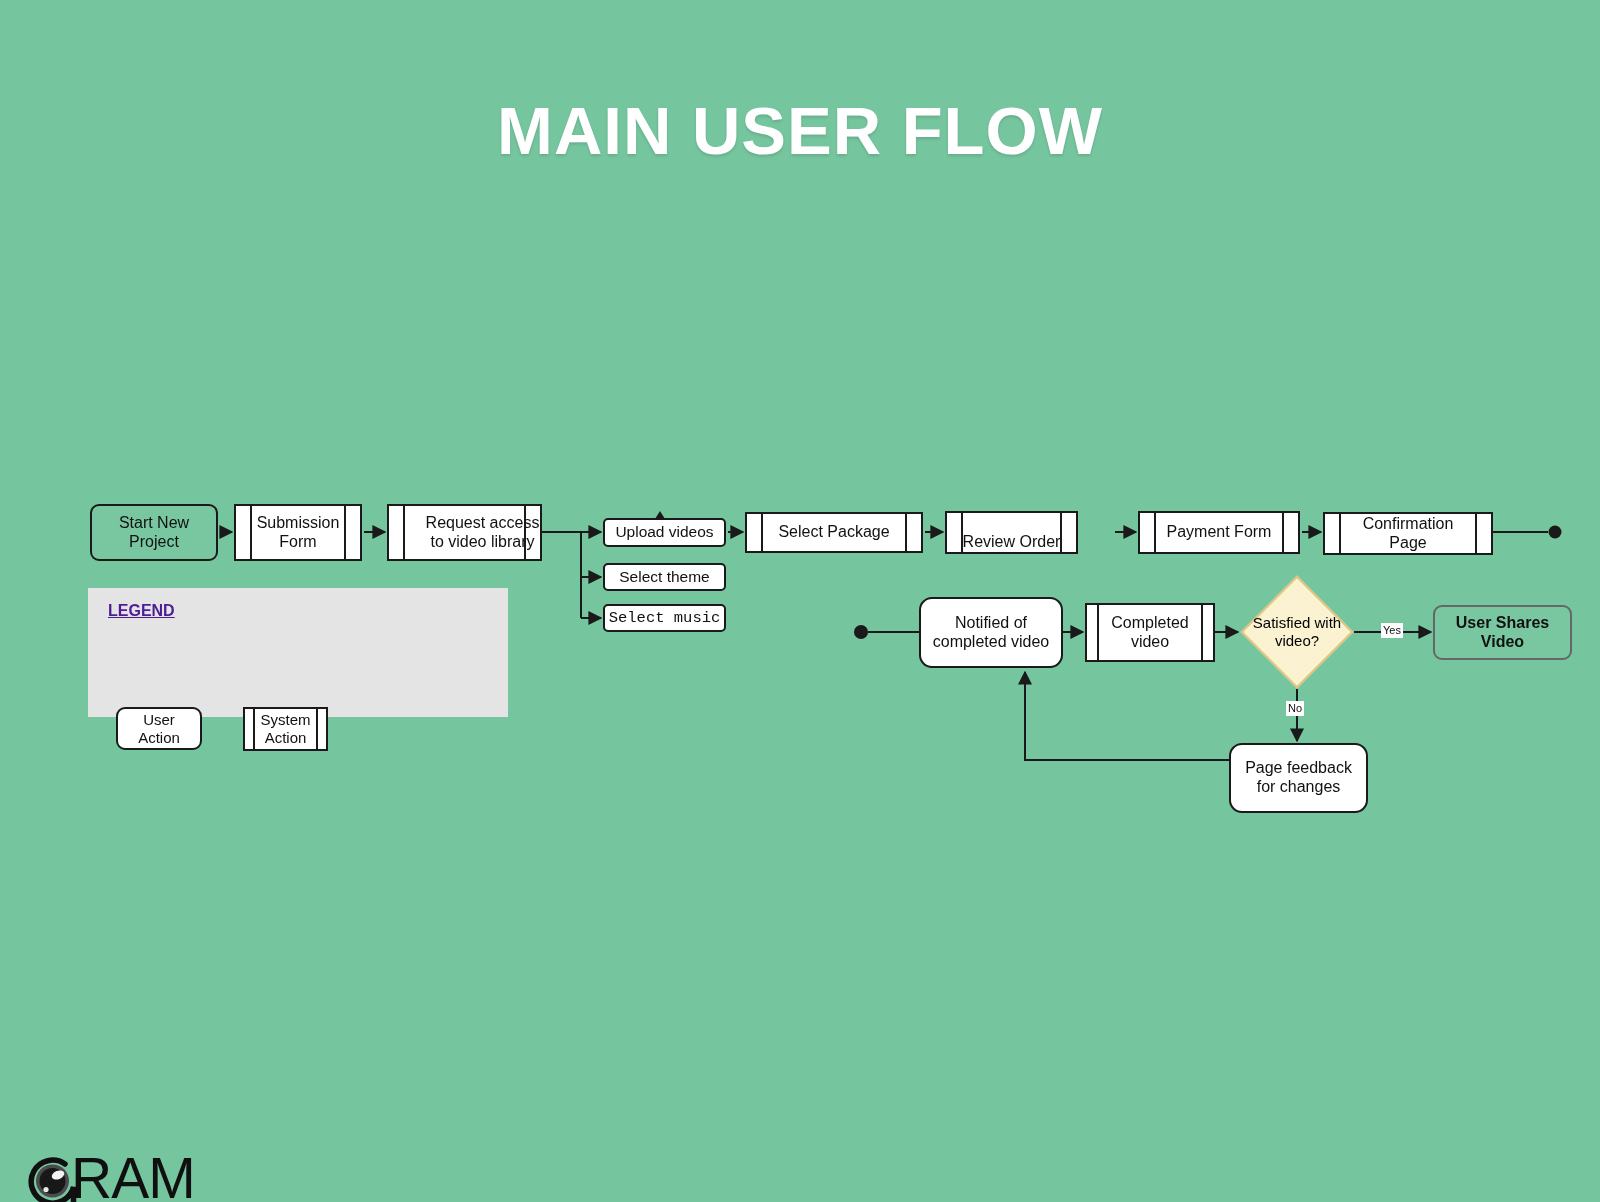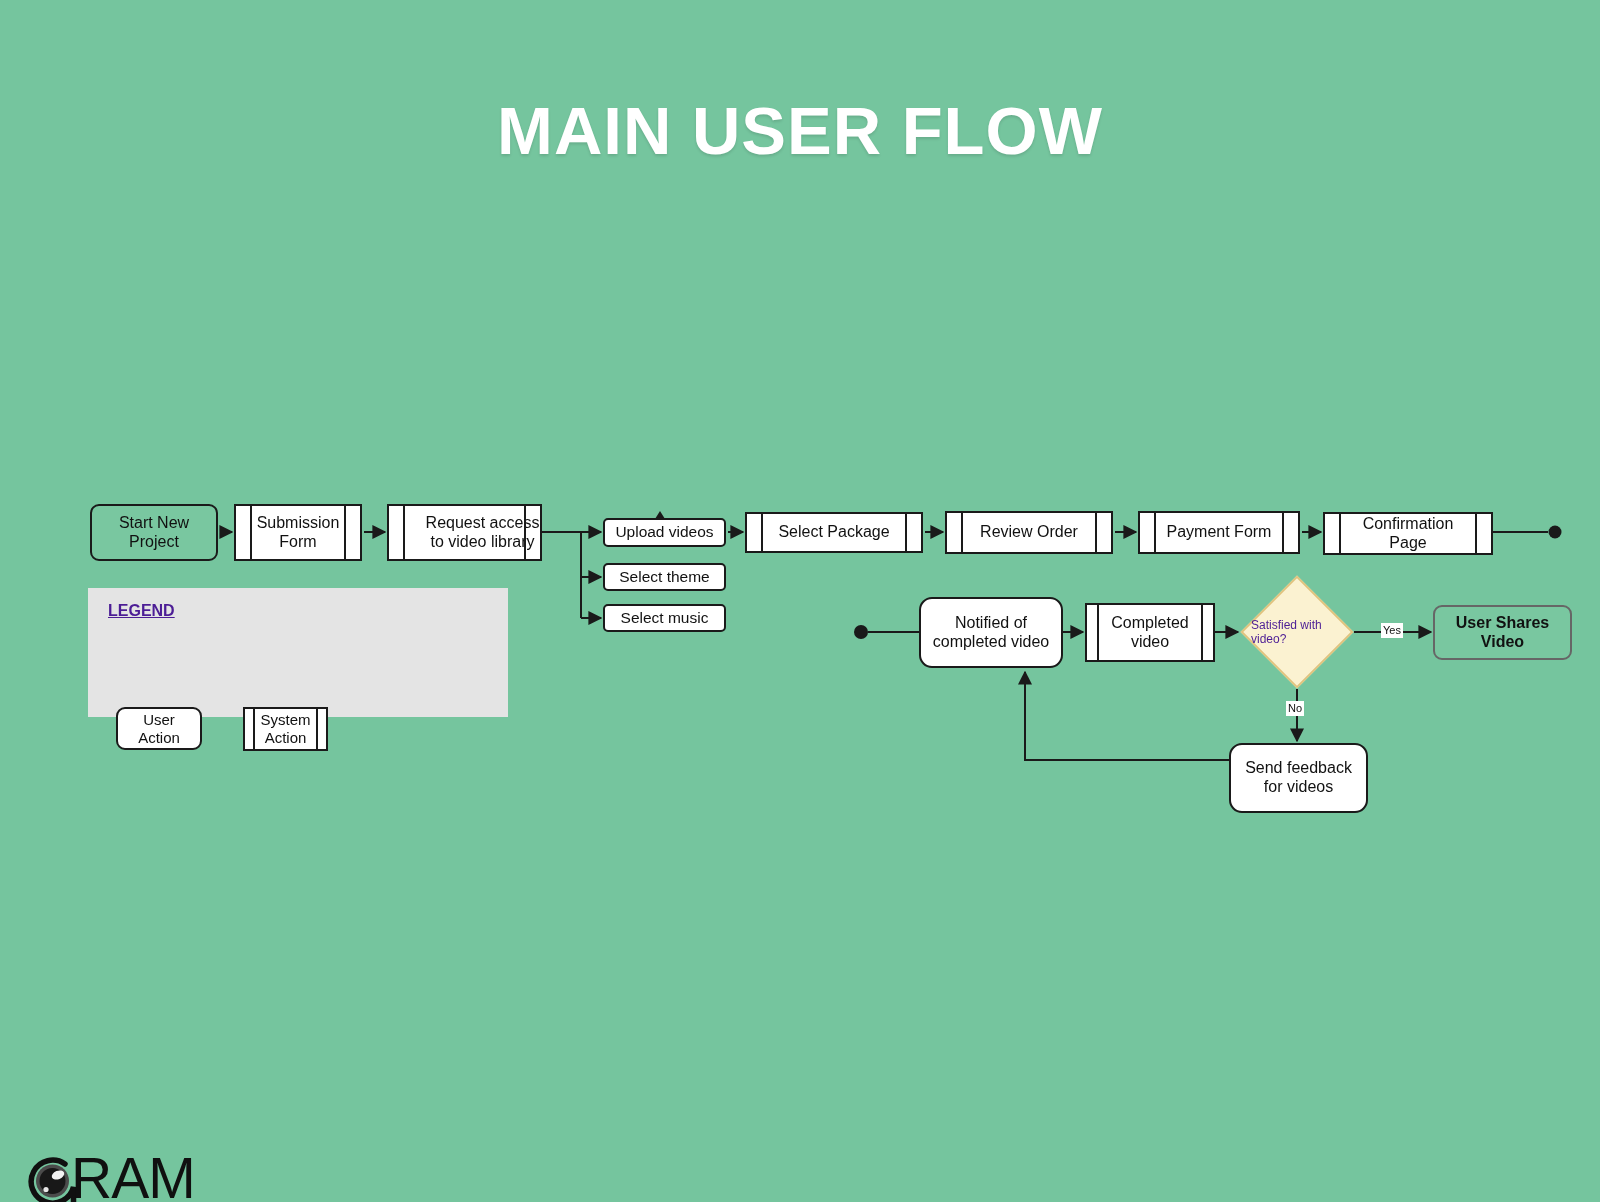--- a/index.html
+++ b/index.html
@@ -47,21 +47,21 @@
   .diamond .shape{
     position:absolute;
     background:var(--diamond-fill,#FBF2D1);
     border:2px solid var(--diamond-border,#DFC37E);
     transform:rotate(45deg);
     box-sizing:border-box;
   }
   .diamond .dlabel{
     position:absolute;inset:0;
     display:flex;align-items:center;justify-content:center;
-    font-size:12px;line-height:1.2;color:#4c1d95;
+    text-align:center;font-size:15px;line-height:1.2;color:#000000;
   }
   .edge-label{
     position:absolute;
     background:#fff;color:#111;
     font-size:11px;line-height:1;
     padding:2px 2px;
   }
   .legend-panel{
     position:absolute;left:88px;top:588px;width:420px;height:129px;
     background:var(--legend-bg,#E4E4E4);
@@ -129,29 +129,29 @@
   </div>
 
   <div class="node small-round" style="left:603px;top:518px;width:123px;height:29px;">
     <span>Upload videos</span>
   </div>
 
   <div class="node small-round" style="left:603px;top:563px;width:123px;height:28px;">
     <span>Select theme</span>
   </div>
 
-  <div class="node small-round" style="left:603px;top:604px;width:123px;height:28px;">
+  <div class="node small-round" style="left:603px;top:604px;width:123px;height:28px;font-family:Liberation Mono, monospace;">
     <span>Select music</span>
   </div>
 
   <div class="node sys inset15" style="left:745px;top:512px;width:178px;height:41px;">
     <span>Select Package</span>
   </div>
 
-  <div class="node sys inset15" style="left:945px;top:511px;width:168px;height:43px;">
+  <div class="node sys inset15" style="left:945px;top:511px;width:133px;height:43px;align-items:flex-end;">
     <span>Review Order</span>
   </div>
 
   <div class="node sys inset15" style="left:1138px;top:511px;width:162px;height:43px;">
     <span>Payment Form</span>
   </div>
 
   <div class="node sys inset15" style="left:1323px;top:512px;width:170px;height:43px;">
     <span style="max-width:110px;">Confirmation Page</span>
   </div>
@@ -169,21 +169,21 @@
     <div class="dlabel">
       <span style="max-width:92px;">Satisfied with video?</span>
     </div>
   </div>
 
   <div class="node round green-fill gray-border bold" style="left:1433px;top:605px;width:139px;height:55px;">
     <span style="max-width:104px;">User Shares Video</span>
   </div>
 
   <div class="node round-lg" style="left:1229px;top:743px;width:139px;height:70px;">
-    <span style="max-width:118px;">Send feedback for videos</span>
+    <span style="max-width:118px;">Page feedback for changes</span>
   </div>
 
   <span class="edge-label" style="left:1381px;top:623px;">Yes</span>
   <span class="edge-label" style="left:1286px;top:701px;">No</span>
 
   <div class="legend-panel">
     <div class="legend-heading">LEGEND</div>
 
     <div class="node round" style="left:28px;top:71px;width:86px;height:43px;">
       <span style="max-width:60px;">User Action</span>

